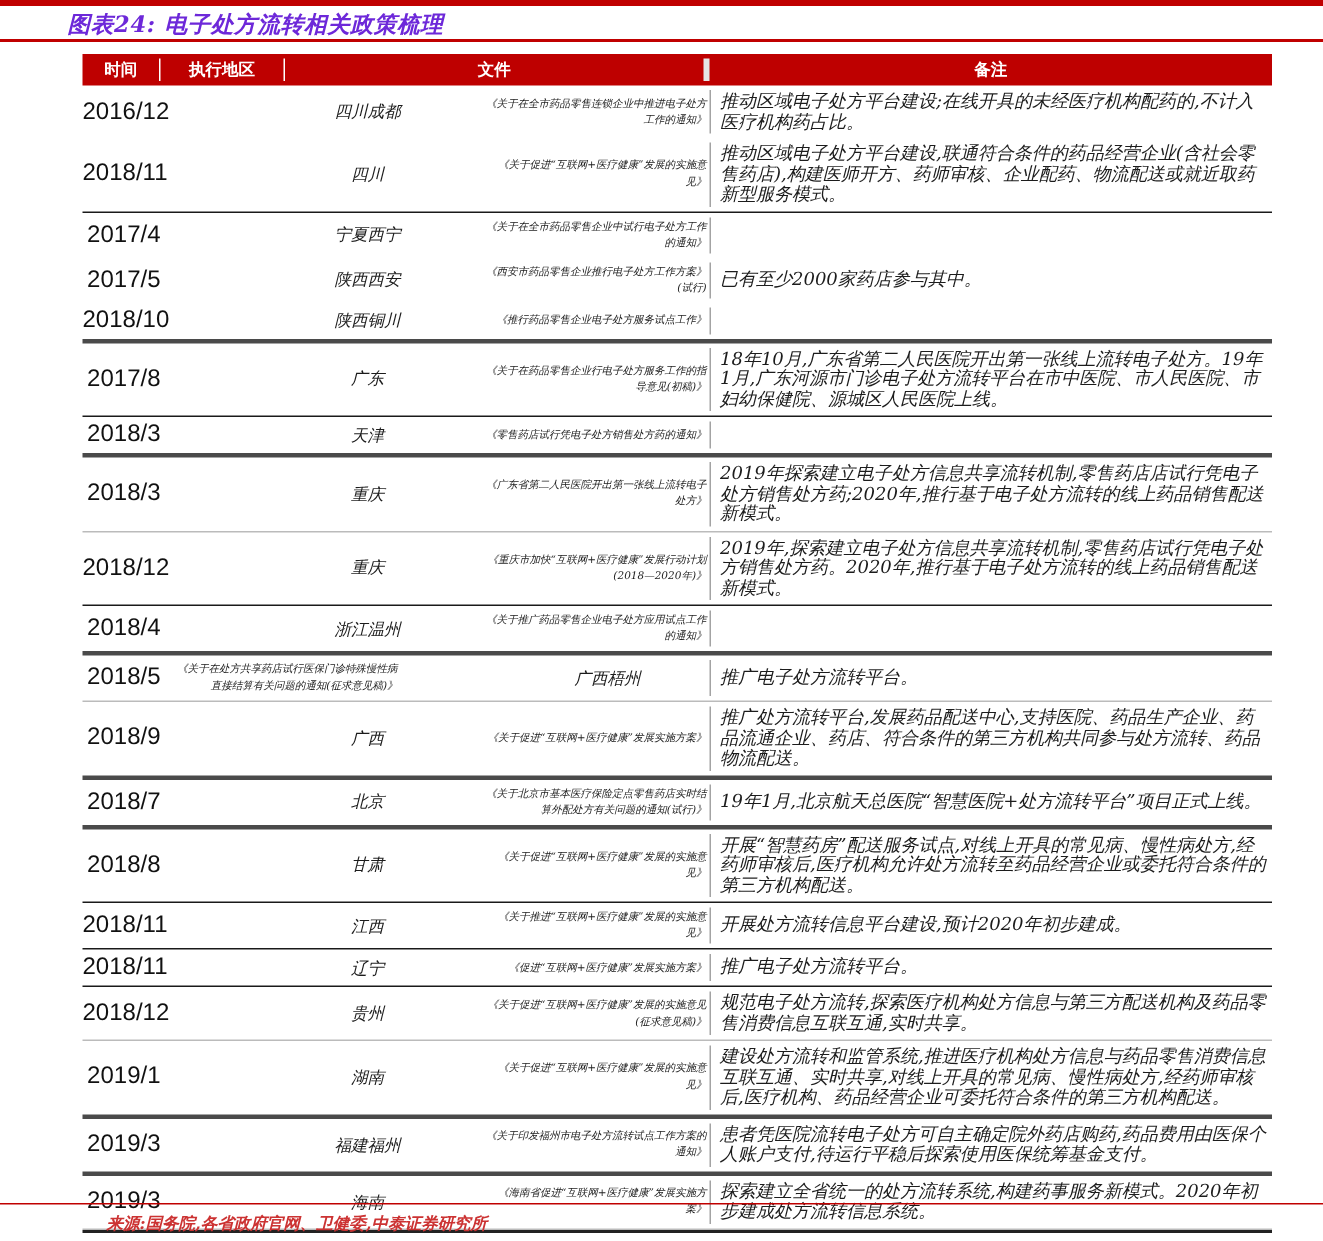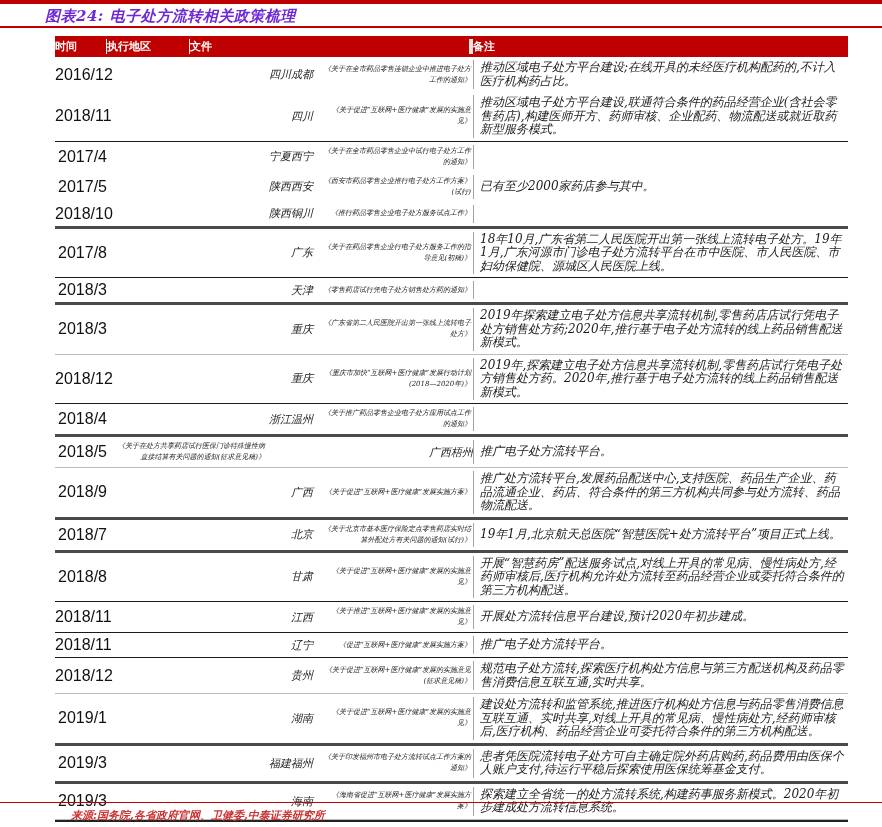--- a/index.html
+++ b/index.html
@@ -11,33 +11,33 @@
   .top-rule{position:absolute;top:0;left:0;width:882px;height:4px;background:#C00000;}
   .fig-title{
     position:absolute;top:7px;left:45px;color:#6d28d9;
     font-size:15px;font-weight:bold;font-style:italic;letter-spacing:.5px;
     font-family:"DejaVu Serif",serif;
   }
   .title-rule{position:absolute;top:26px;left:0;width:882px;height:2px;background:#C00000;}
 
   .tbl{position:absolute;top:36px;left:55px;width:793px;border-bottom:2px solid #222;}
   .thead{display:flex;background:#BE0000;color:#fff;height:21px;align-items:center;
-    font-size:11px;font-weight:bold;
+    font-size:11px;font-weight:bold;text-align:center;
     font-family:"DejaVu Sans","Liberation Sans",sans-serif;}
   .thead .h{box-sizing:border-box;}
   .h-time{width:52px;border-right:1px solid #fff;}
   .h-region{width:83px;border-right:1px solid #fff;}
   .h-file{width:283px;border-right:4px solid #e5e5e5;}
   .h-remark{width:375px;flex:1;}
 
   .trow{display:flex;align-items:center;box-sizing:border-box;padding:3px 0;}
   .c{box-sizing:border-box;font-style:italic;color:#1c1c1c;}
   .c-time{width:52px;text-align:right;font-size:16px;font-style:normal;
     font-family:"Liberation Sans",sans-serif;color:#111;}
-  .c-region{width:206px;text-align:right;font-size:11px;padding-left:70px;}
+  .c-region{width:206px;text-align:center;font-size:11px;padding-left:70px;}
   .c-file{width:160px;font-size:7px;line-height:11px;padding:1px 2px 1px 7px;text-align:right;}
   .c-remark{width:375px;flex:1;font-size:12px;line-height:13.5px;
     border-left:1px solid #a3a3a3;padding:1px 4px 1px 6px;text-align:left;align-self:stretch;
     display:flex;align-items:center;}
   .c-remark>span{display:block;}
   .sep-none{border-bottom:none;}
   .sep-light{border-bottom:1px solid #bbbbbb;}
   .sep-normal{border-bottom:1.5px solid #1a1a1a;}
   .sep-thick{border-bottom:3px solid #4a4a4a;}
 

